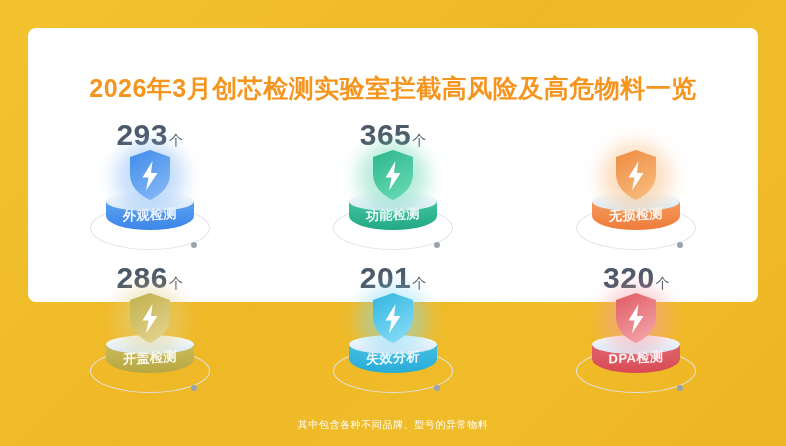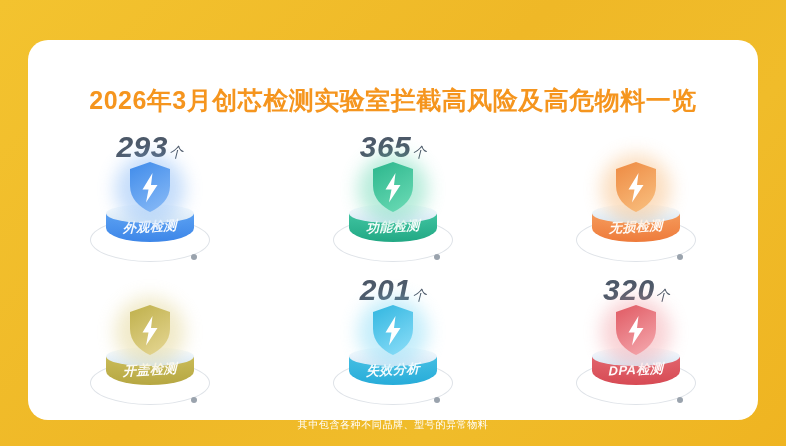--- a/index.html
+++ b/index.html
@@ -16,25 +16,25 @@
     position: relative;
     width: 786px;
     height: 446px;
     box-sizing: border-box;
     background: linear-gradient(135deg, #F3C32F 0%, #EFB827 45%, #F0BC2A 70%, #EFB421 100%);
     overflow: hidden;
   }
   .panel {
     position: absolute;
     left: 28px;
-    top: 40px;
+    top: 28px;
     width: 730px;
-    height: 380px;
+    height: 274px;
     background: #ffffff;
-    border-radius: 20px;
+    border-radius: 8px;
     box-sizing: border-box;
   }
   .title {
     position: absolute;
     left: 0;
     top: 44px;
     width: 730px;
     text-align: center;
     font-size: 25px;
     font-weight: bold;
@@ -42,21 +42,20 @@
     letter-spacing: 0.5px;
     white-space: nowrap;
   }
   .grid {
     position: absolute;
     left: 0;
     top: 92px;
     width: 730px;
     display: flex;
     flex-wrap: wrap;
-    font-style: italic;
   }
   .cell {
     width: 243.33px;
     height: 143px;
     position: relative;
   }
   .stat-value {
     position: absolute;
     top: 0;
     left: 0;
@@ -269,20 +268,23 @@
                   </linearGradient>
                 </defs>
           <path class="shield-path" d="M23 2 L43 9 L43 26 C43 38 34 47 23 52 C12 47 3 38 3 26 L3 9 Z" fill="url(#grad2)"></path>
           <path d="M25.5 13 L15.5 29.5 L21.5 29.5 L19 42.5 L30.5 25 L24 25 Z" fill="#ffffff"></path>
         </svg>
       </div>
     </div>
   </div>
 
   <div class="cell">
+    <div class="stat-value">
+      <span class="stat-num">286</span><span class="stat-unit">个</span>
+    </div>
     <div class="figure">
       <div class="ring">
         <span class="ring-dot"></span>
       </div>
       <div class="cyl">
         <div class="cyl-body" style="background: linear-gradient(rgb(201, 187, 88) 0%, rgb(182, 167, 66) 100%);"></div>
         <div class="cyl-top"></div>
         <div class="cyl-label">开盖检测</div>
       </div>
       <div class="shield-wrap">

